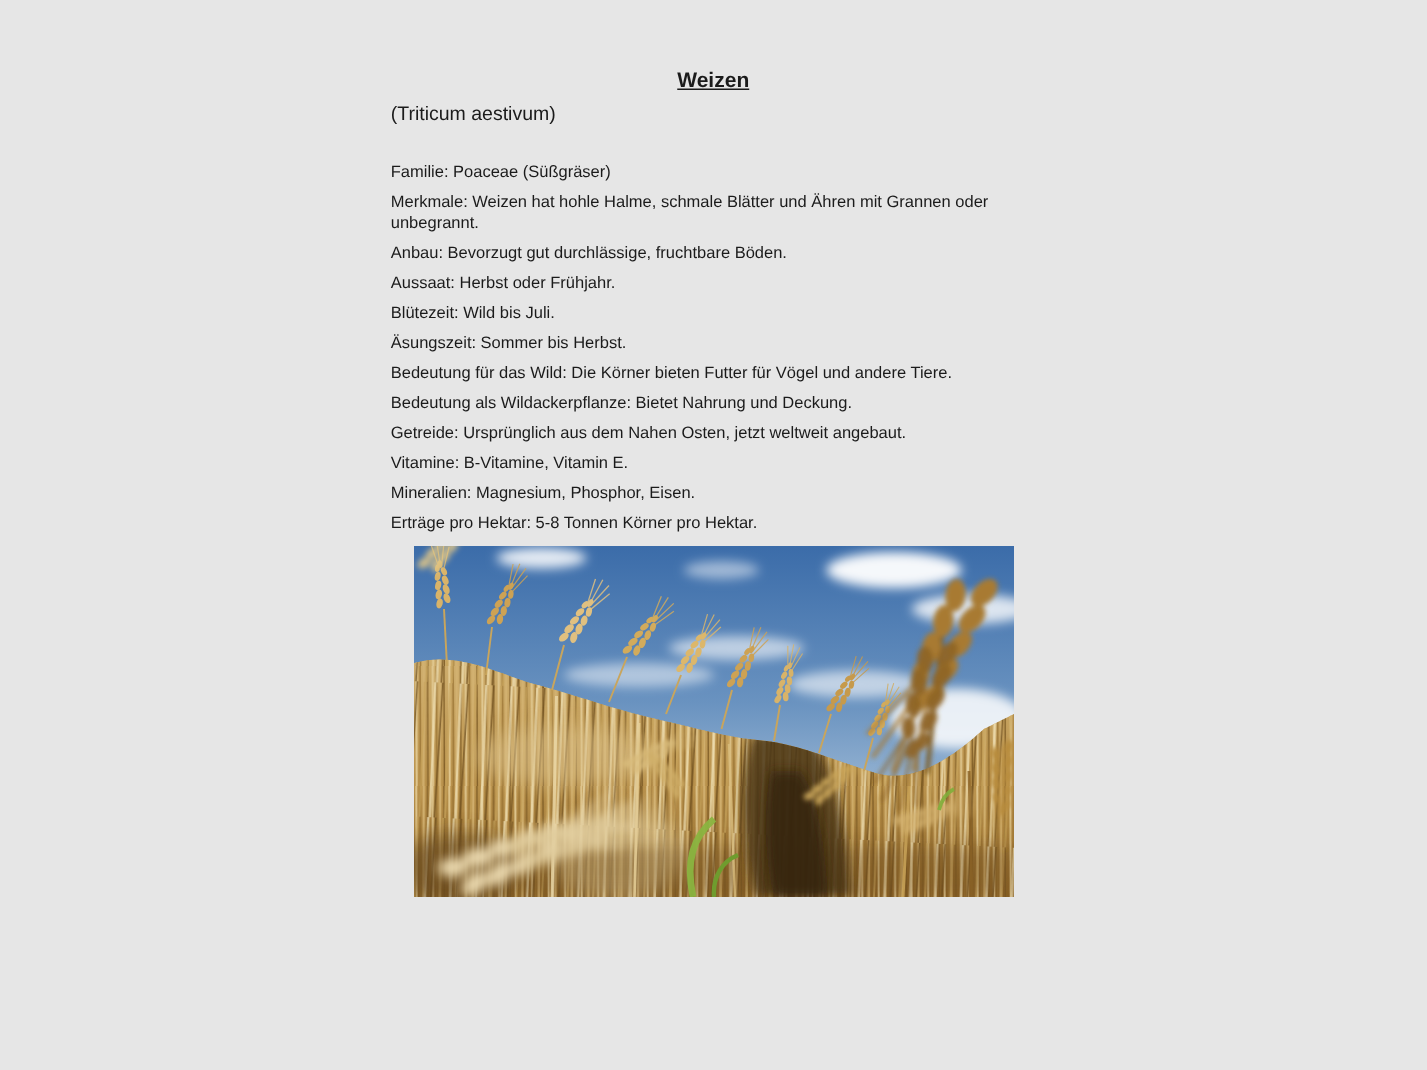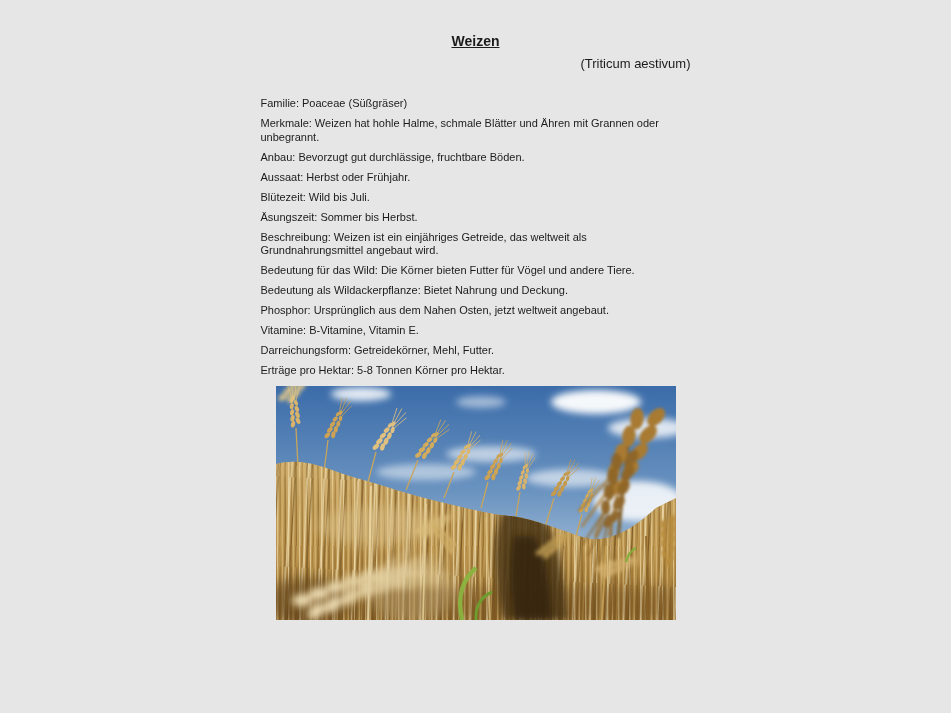--- a/index.html
+++ b/index.html
@@ -6,36 +6,36 @@
     margin: 0;
     padding: 0;
     background: #e6e6e6;
     width: 951px;
     height: 713px;
     overflow: hidden;
     font-family: "Liberation Sans", "DejaVu Sans", sans-serif;
   }
   .doc {
     width: 430px;
-    margin: 0 auto;
+    margin: 12px auto;
     padding-top: 33px;
     color: #1b1b1b;
   }
   .doc-title {
     font-size: 14px;
     line-height: 16px;
     font-weight: bold;
     text-decoration: underline;
     text-align: center;
     margin: 0 0 7px 0;
   }
   .doc-subtitle {
     font-size: 13px;
     line-height: 16px;
-    text-align: right;
+    text-align: left;
     margin: 0 0 25px 0;
     font-weight: normal;
   }
   .field {
     font-size: 11px;
     line-height: 13.5px;
     margin: 0 0 6.5px 0;
   }
   .field .lbl {
     font-weight: normal;
@@ -55,26 +55,25 @@
 
   <h1 class="doc-title">Weizen</h1>
   <div class="doc-subtitle">(Triticum aestivum)</div>
 
   <p class="field"><span class="lbl">Familie:</span><span>Poaceae (Süßgräser)</span></p>
   <p class="field"><span class="lbl">Merkmale:</span><span>Weizen hat hohle Halme, schmale Blätter und Ähren mit Grannen oder unbegrannt.</span></p>
   <p class="field"><span class="lbl">Anbau:</span><span>Bevorzugt gut durchlässige, fruchtbare Böden.</span></p>
   <p class="field"><span class="lbl">Aussaat:</span><span>Herbst oder Frühjahr.</span></p>
   <p class="field"><span class="lbl">Blütezeit:</span><span>Wild bis Juli.</span></p>
   <p class="field"><span class="lbl">Äsungszeit:</span><span>Sommer bis Herbst.</span></p>
-  <p class="field"><span class="lbl">Beschreibung:</span><span>Weizen ist ein einjähriges Getreide, das weltweit als Grundnahrungsmittel angebaut wird.</span></p>
   <p class="field"><span class="lbl">Bedeutung für das Wild:</span><span>Die Körner bieten Futter für Vögel und andere Tiere.</span></p>
   <p class="field"><span class="lbl">Bedeutung als Wildackerpflanze:</span><span>Bietet Nahrung und Deckung.</span></p>
-  <p class="field"><span class="lbl">Phosphor:</span><span>Ursprünglich aus dem Nahen Osten, jetzt weltweit angebaut.</span></p>
+  <p class="field"><span class="lbl">Getreide:</span><span>Ursprünglich aus dem Nahen Osten, jetzt weltweit angebaut.</span></p>
   <p class="field"><span class="lbl">Vitamine:</span><span>B-Vitamine, Vitamin E.</span></p>
-  <p class="field"><span class="lbl">Darreichungsform:</span><span>Getreidekörner, Mehl, Futter.</span></p>
+  <p class="field"><span class="lbl">Mineralien:</span><span>Magnesium, Phosphor, Eisen.</span></p>
   <p class="field"><span class="lbl">Erträge pro Hektar:</span><span>5-8 Tonnen Körner pro Hektar.</span></p>
 
   <div class="photo-wrap">
     <svg viewBox="0 0 400 234" width="400" height="234" xmlns="http://www.w3.org/2000/svg">
       <defs>
         <linearGradient id="sky" x1="0" y1="0" x2="0" y2="1">
           <stop offset="0" stop-color="#3b6ca9"></stop>
           <stop offset="0.45" stop-color="#6a93c0"></stop>
           <stop offset="1" stop-color="#cfdeea"></stop>
         </linearGradient>

